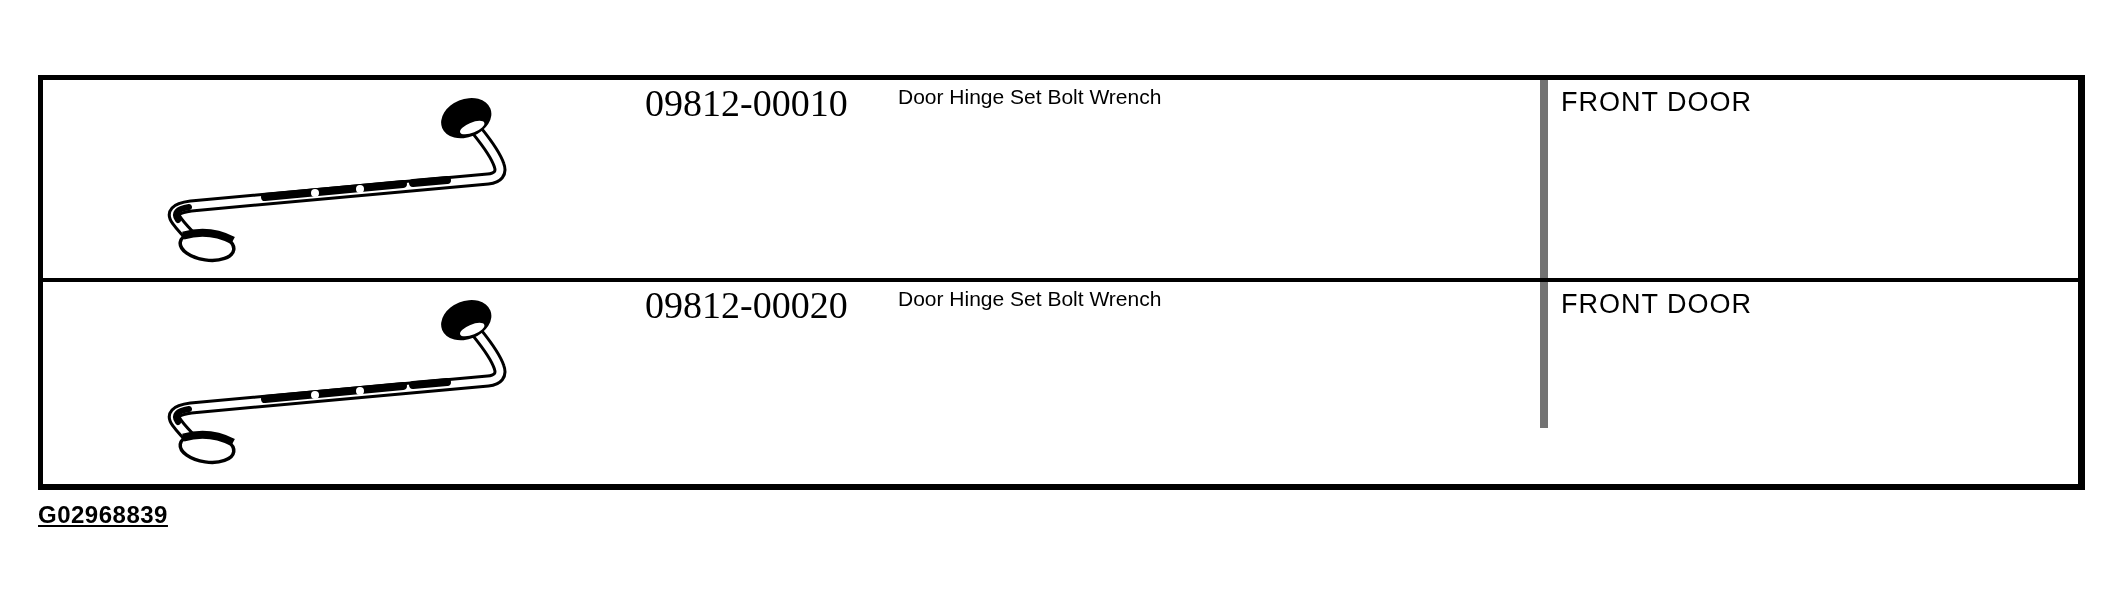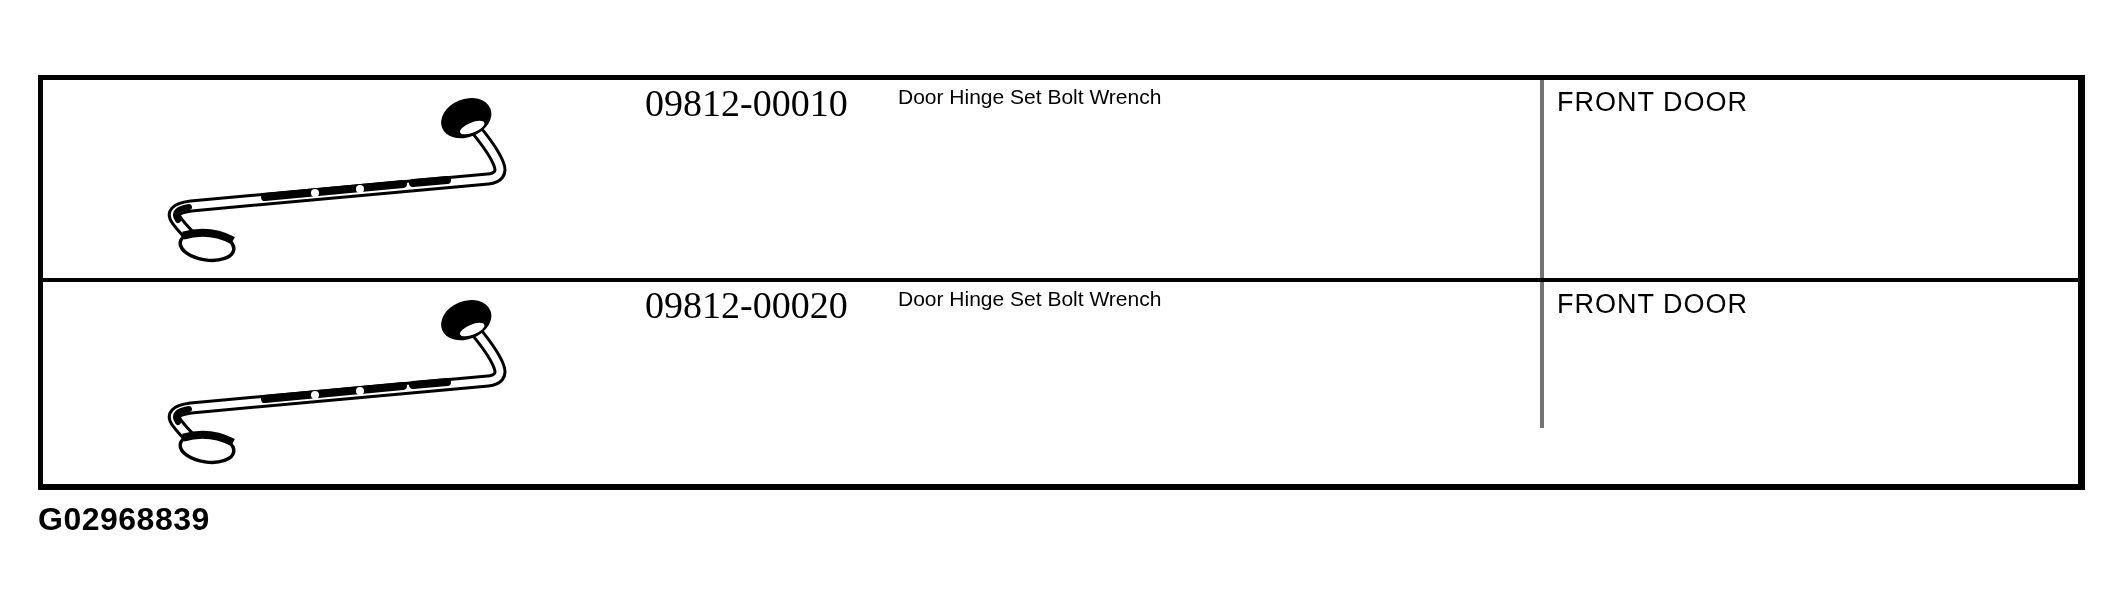--- a/index.html
+++ b/index.html
@@ -43,21 +43,21 @@
   }
   .cell {
     box-sizing: border-box;
     position: relative;
   }
   .cell.main {
     width: 1497px;
   }
   .cell.loc {
     flex: 1;
-    border-left: 4px solid #737373;
+    border-left: 8px solid #737373;
     padding-left: 40px;
   }
   .wrench {
     position: absolute;
     left: 102px;
     top: 18px;
     width: 370px;
     height: 168px;
   }
   .part-number {
@@ -87,23 +87,24 @@
     line-height: 1;
     letter-spacing: 1px;
     white-space: nowrap;
   }
   .figure-caption {
     position: absolute;
     left: 38px;
     top: 503px;
     font-family: "Liberation Sans", sans-serif;
     font-weight: bold;
-    font-size: 32px;
+    font-size: 24px;
     line-height: 1;
     letter-spacing: 0.5px;
+    text-decoration: underline;
   }
 </style>
 </head>
 <body>
 
 <div class="page">
 
   <div class="tool-table">
 
     <div class="trow first">

